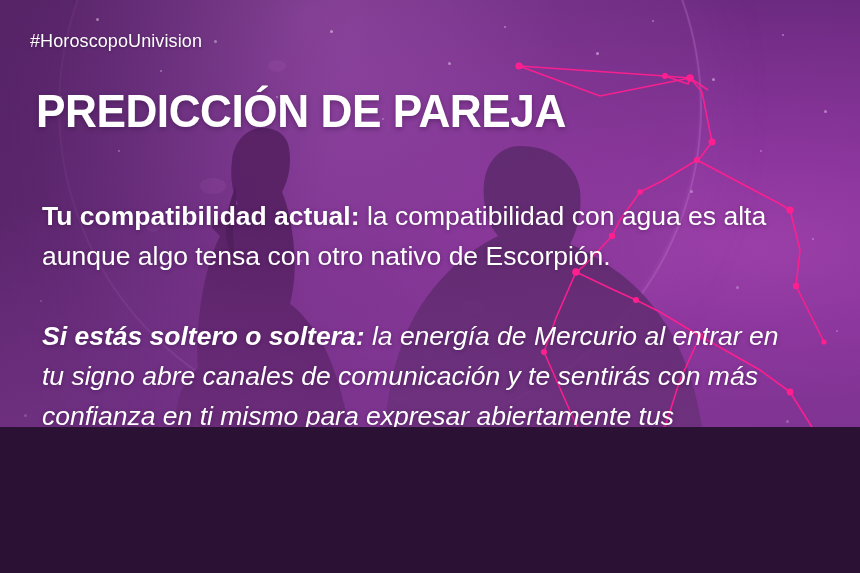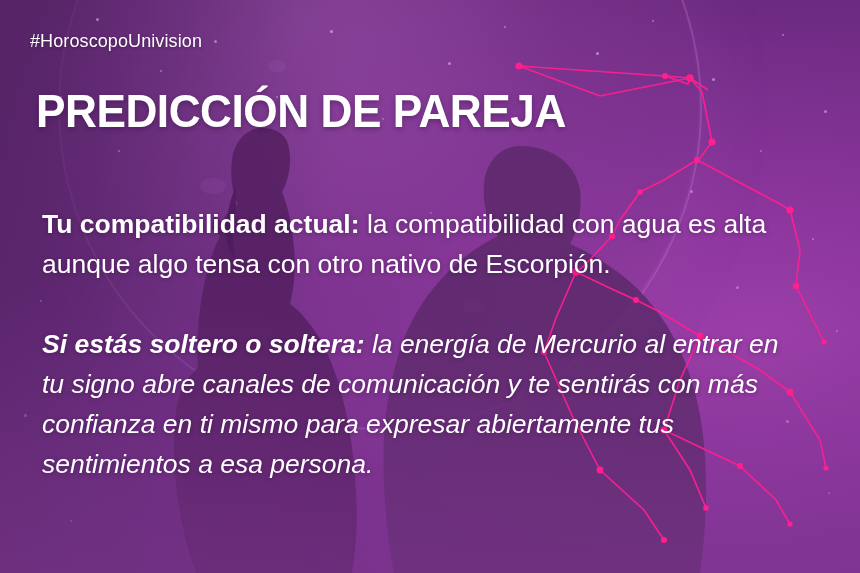--- a/index.html
+++ b/index.html
@@ -7,21 +7,21 @@
     padding: 0;
     background: #2b1133;
   }
   body {
     font-family: "Liberation Sans", sans-serif;
   }
 
   #card {
     position: relative;
     width: 860px;
-    height: 573px;
+    height: 427px;
     overflow: hidden;
     background: #6d2f80;
   }
 
   
   .bg-base {
     position: absolute;
     inset: 0;
     background:
       radial-gradient(120% 95% at 88% 58%, #9b3fa8 0%, #8c369d 22%, #742d88 52%, #5d2570 78%, #52205f 100%);
@@ -122,21 +122,21 @@
     color: #ffffff;
     letter-spacing: -0.5px;
     transform: scaleX(0.94);
     transform-origin: left center;
     text-shadow: 0 2px 6px rgba(45,12,58,0.40);
   }
 
   .body {
     position: absolute;
     left: 42px;
-    top: 204px;
+    top: 196px;
     width: 756px;
     color: #ffffff;
     font-size: 26.5px;
     line-height: 40px;
     font-weight: 400;
     text-shadow: 0 1px 4px rgba(45,12,58,0.42);
   }
   .para {
     margin: 0;
   }

